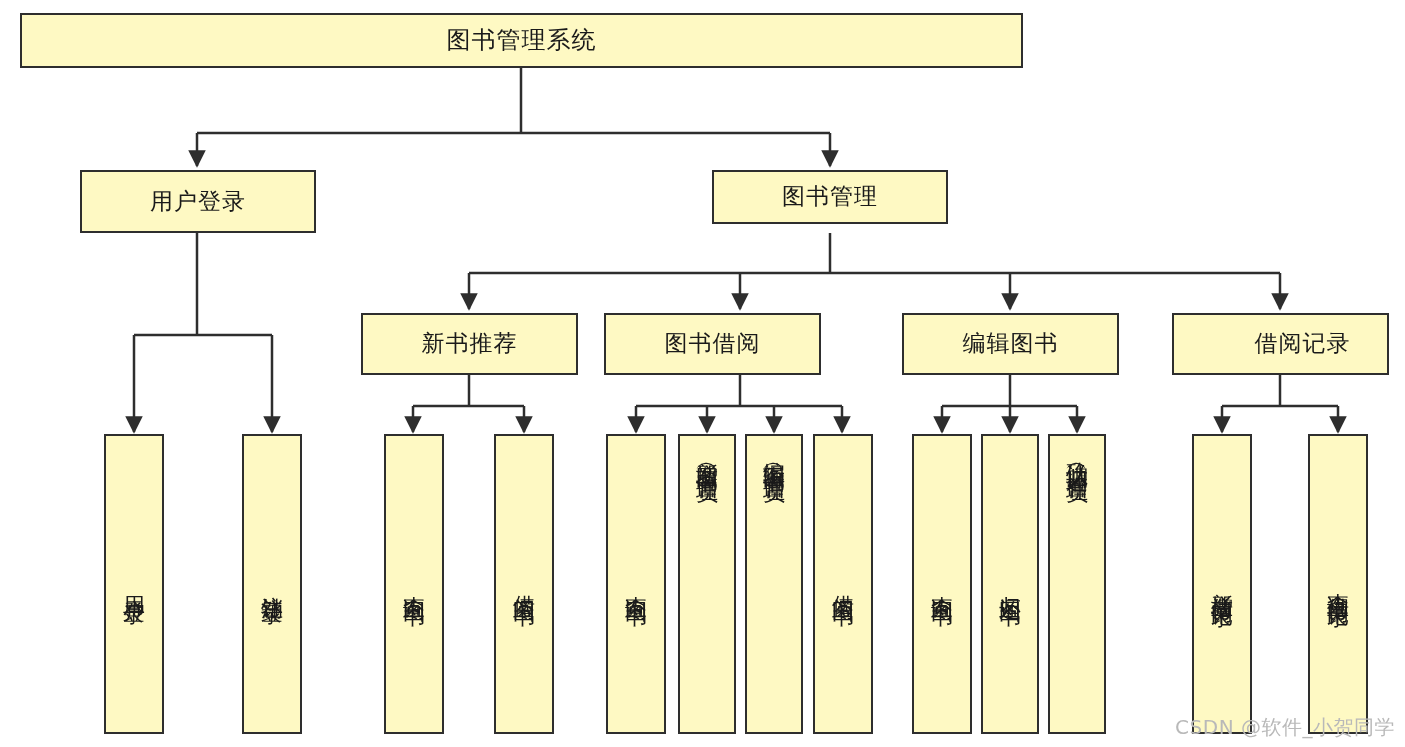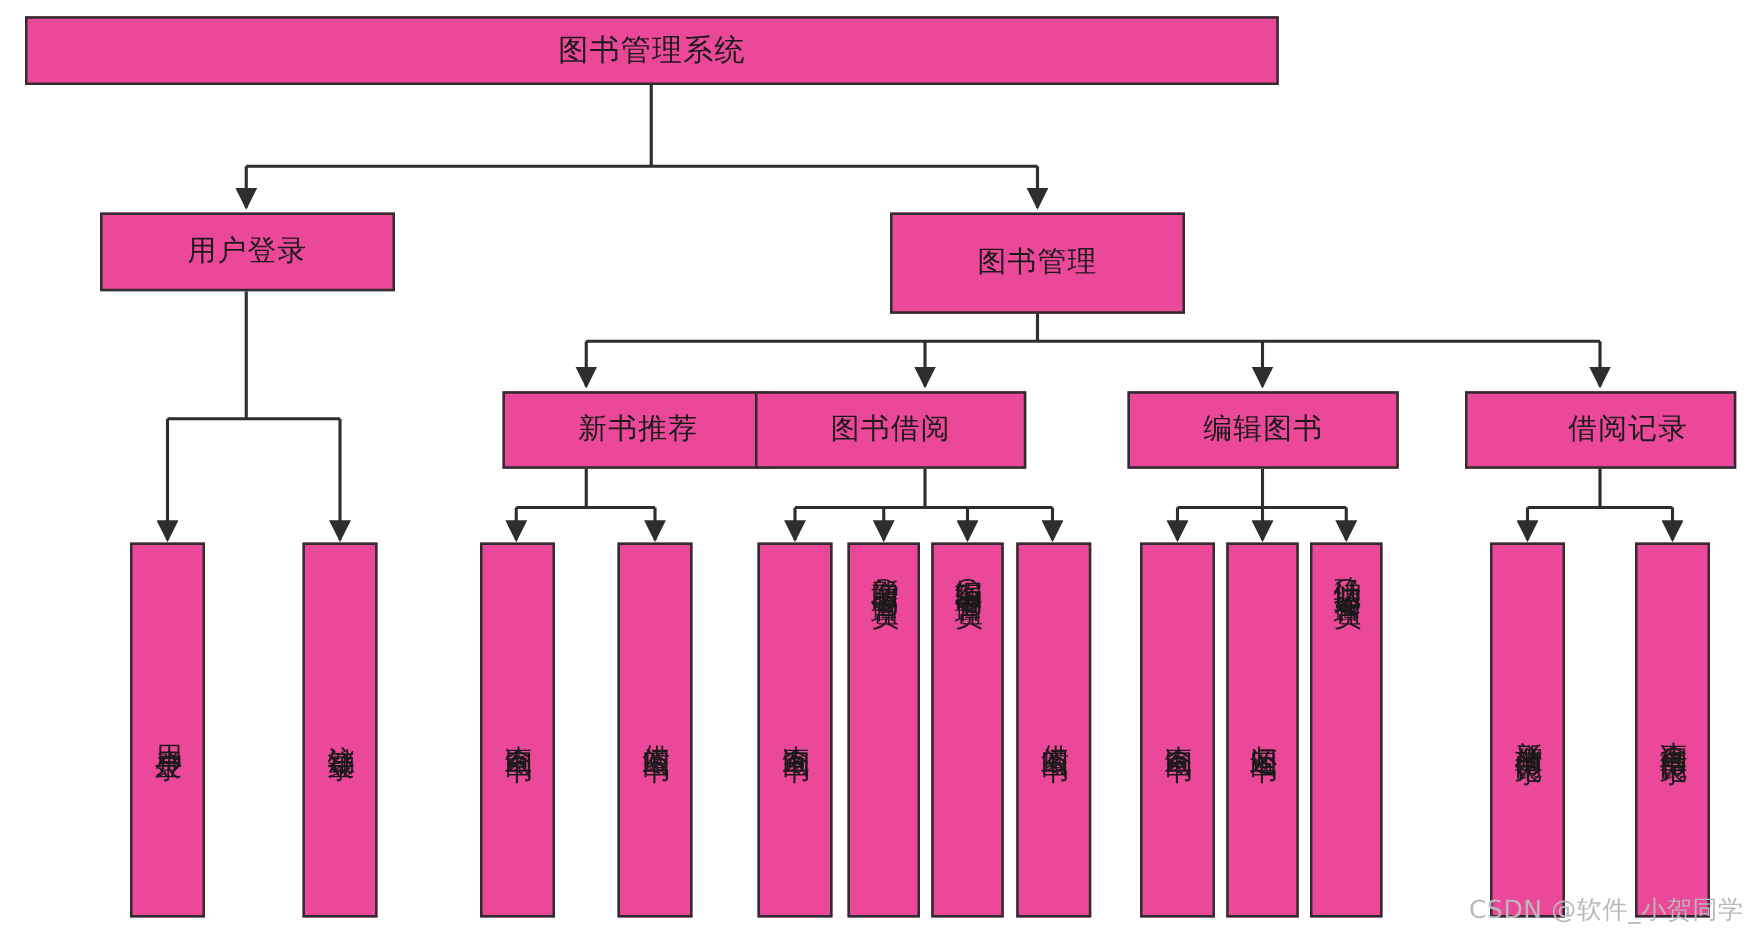--- a/index.html
+++ b/index.html
@@ -21,21 +21,21 @@
     position: absolute;
     left: 0;
     top: 0;
     width: 1405px;
     height: 747px;
     pointer-events: none;
   }
   .node {
     position: absolute;
     box-sizing: border-box;
-    background: #ec4899;
+    background: #fef9c3;
     border: 2px solid #2e2e2e;
     display: flex;
     align-items: center;
     justify-content: center;
     color: #1a1a1a;
   }
   .node.horiz {
     font-size: 23px;
     letter-spacing: 1px;
     line-height: 1.2;
@@ -127,25 +127,25 @@
   </svg>
 
   <div class="node horiz root" style="left:20px; top:13px; width:1003px; height:55px;">
     <span>图书管理系统</span>
   </div>
 
   <div class="node horiz" style="left:80px; top:170px; width:236px; height:63px;">
     <span>用户登录</span>
   </div>
 
-  <div class="node horiz" style="left:712px; top:170px; width:236px; height:81px;text-align:right;">
+  <div class="node horiz" style="left:712px; top:170px; width:236px; height:54px;text-align:right;">
     <span>图书管理</span>
   </div>
 
-  <div class="node horiz" style="left:361px; top:313px; width:217px; height:62px;margin-left:41px;">
+  <div class="node horiz" style="left:361px; top:313px; width:217px; height:62px;">
     <span>新书推荐</span>
   </div>
 
   <div class="node horiz" style="left:604px; top:313px; width:217px; height:62px;">
     <span>图书借阅</span>
   </div>
 
   <div class="node horiz" style="left:902px; top:313px; width:217px; height:62px;">
     <span>编辑图书</span>
   </div>

